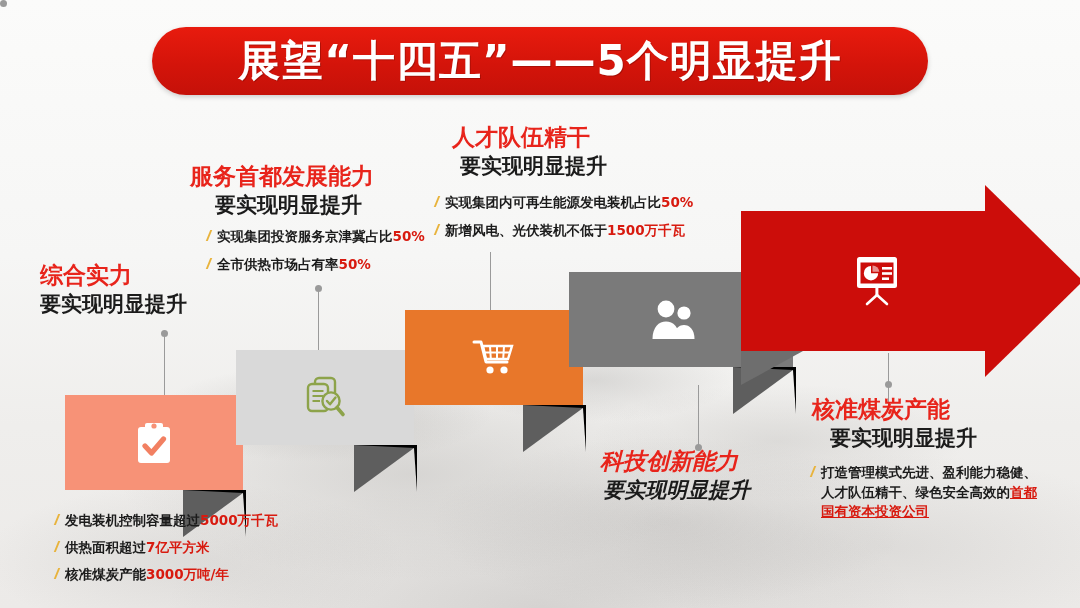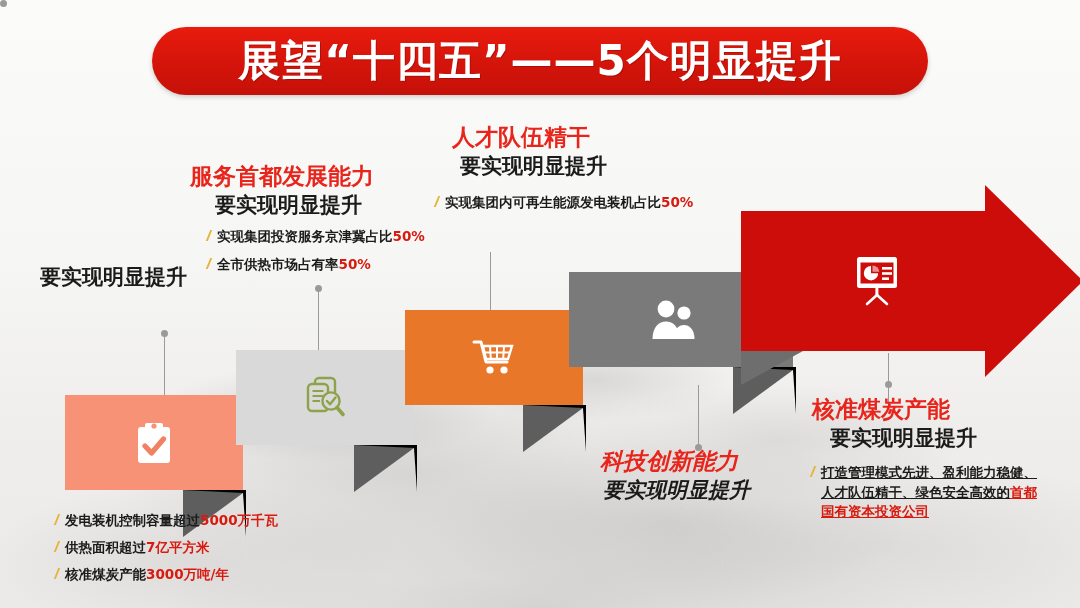--- a/index.html
+++ b/index.html
@@ -116,21 +116,21 @@
     position: relative;
     font-size: 13.5px;
     font-weight: 700;
     color: #1b1b1b;
     line-height: 1.35;
     white-space: nowrap;
     padding-left: 9px;
     margin-bottom: 9px;
     font-family: "DejaVu Sans", "Liberation Sans", sans-serif;
   }
-  .bullet.wrap { white-space: normal; text-decoration: underline; }
+  .bullet.wrap { white-space: normal; }
   .bullet::before {
     content: "";
     position: absolute;
     left: 0px; top: 3px;
     width: 2px; height: 11px;
     background: #e8b33c;
     transform: skewX(-22deg);
   }
   .em { color: #d81a0f; }
   .u-red { color: #d81a0f; text-decoration: underline; text-decoration-color:#d81a0f; }
@@ -240,20 +240,21 @@
         <rect x="31" y="19.2" width="10" height="2.6" fill="#ffffff"></rect>
         <rect x="31" y="24.4" width="7" height="2.6" fill="#ffffff"></rect>
         <rect x="24.4" y="35" width="3" height="8" fill="#ffffff"></rect>
         <path d="M26 42 L16 51" stroke="#ffffff" stroke-width="2.6" stroke-linecap="round"></path>
         <path d="M26 42 L36 51" stroke="#ffffff" stroke-width="2.6" stroke-linecap="round"></path>
       </svg>
     </span>
   </div>
 
   <div class="grp" style="left:40px; top:262px; width:270px;">
+    <div class="head-red">综合实力</div>
     <div class="head-black">要实现明显提升</div>
   </div>
   <div class="grp bullets" style="left:56px; top:502px; width:300px;">
     <div class="bullet">
       <span>发电装机控制容量超过</span><span class="em">5000万千瓦</span>
     </div>
     <div class="bullet">
       <span>供热面积超过</span><span class="em">7亿平方米</span>
     </div>
     <div class="bullet">
@@ -274,20 +275,23 @@
     </div>
   </div>
 
   <div class="grp" style="left:452px; top:124px; width:320px;">
     <div class="head-red">人才队伍精干</div>
     <div class="head-black" style="margin-left:8px;">要实现明显提升</div>
     <div class="bullets" style="margin-left:-16px; margin-top:14px;">
       <div class="bullet">
         <span>实现集团内可再生能源发电装机占比</span><span class="em">50%</span>
       </div>
+      <div class="bullet">
+        <span>新增风电、光伏装机不低于</span><span class="em">1500万千瓦</span>
+      </div>
     </div>
   </div>
 
   <div class="grp" style="left:600px; top:448px; width:300px;font-style:italic;">
     <div class="head-red">科技创新能力</div>
     <div class="head-black" style="margin-left:3px;">要实现明显提升</div>
   </div>
 
   <div class="grp" style="left:812px; top:396px; width:265px;">
     <div class="head-red">核准煤炭产能</div>

